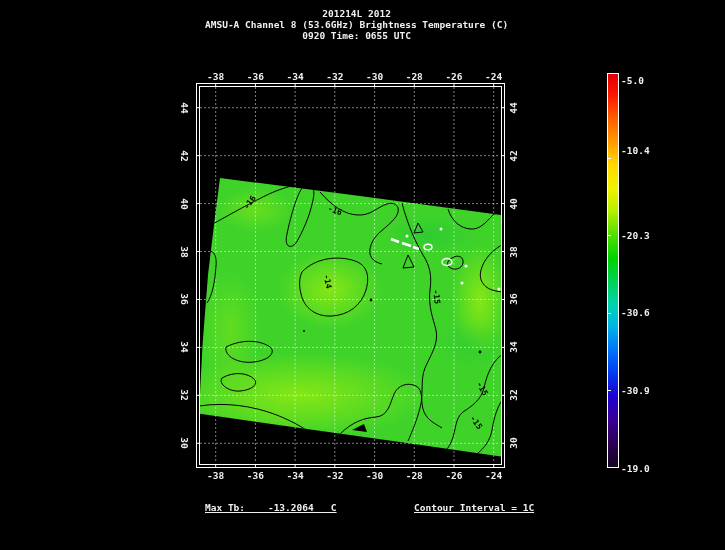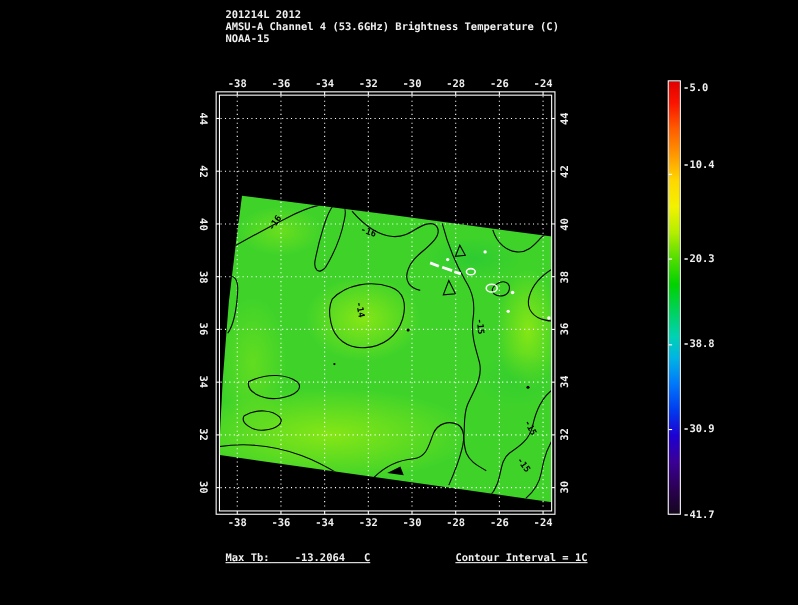--- a/index.html
+++ b/index.html
@@ -9,38 +9,38 @@
     font-family:"DejaVu Sans Mono","Liberation Mono",monospace;
     font-weight:bold;color:#f0f0f0;
   }
   .abs{position:absolute;}
   .txt{position:absolute;font-size:9.5px;line-height:11px;white-space:pre;letter-spacing:0;}
   .tick-label{
     position:absolute;font-size:9.5px;line-height:10px;white-space:pre;
     transform:translate(-50%,-50%);
   }
   #title-block{left:205px;top:8px;}
-  #title-block .txt{position:static;display:block;}
+  #title-block .txt{position:static;display:block;text-align:center;}
   #colorbar{
     left:607px;top:73px;width:12px;height:395px;
     border:1px solid #fff;box-sizing:border-box;
   }
   .cbar-label{position:absolute;left:621px;font-size:9.5px;line-height:11px;white-space:pre;}
   .cbar-tick{position:absolute;left:608px;width:3px;height:1px;background:#fff;}
   #footer-left{left:205px;top:502px;text-decoration:underline;}
   #footer-right{left:414px;top:502px;text-decoration:underline;}
   svg text{font-family:"DejaVu Sans Mono","Liberation Mono",monospace;}
 </style>
 </head>
 <body>
 
 <div id="title-block" class="abs">
   <span class="txt">201214L 2012</span>
-  <span class="txt">AMSU-A Channel 4 (53.6GHz) Brightness Temperature (C)</span>
-  <span class="txt">NOAA-15</span>
+  <span class="txt">AMSU-A Channel 8 (53.6GHz) Brightness Temperature (C)</span>
+  <span class="txt">0920 Time: 0655 UTC</span>
 </div>
 
 <svg id="map-svg" class="abs" style="left:0;top:0" width="725" height="550">
   <defs>
     <clipPath id="clipInner">
         <rect x="200" y="87" width="301" height="377"></rect>
       </clipPath>
     <clipPath id="swathClip">
       <path d="M220,178 L360,196 L505,215.5 L505,457 L400,442 L300,428 L199,413.5 L202.5,345 L208,275 L214,225 Z"></path>
     </clipPath>
@@ -210,19 +210,19 @@
 <div id="cbar-ticks">
     <div class="cbar-tick" style="top: 157.6px;"></div>
     <div class="cbar-tick" style="top: 235.2px;"></div>
     <div class="cbar-tick" style="top: 312.8px;"></div>
     <div class="cbar-tick" style="top: 390.4px;"></div>
   </div>
 <div>
   <span class="cbar-label" style="top:74.5px">-5.0</span>
   <span class="cbar-label" style="top:145px">-10.4</span>
   <span class="cbar-label" style="top:229.7px">-20.3</span>
-  <span class="cbar-label" style="top:307.3px">-38.8</span>
+  <span class="cbar-label" style="top:307.3px">-30.6</span>
   <span class="cbar-label" style="top:384.9px">-30.9</span>
-  <span class="cbar-label" style="top:462.5px">-41.7</span>
+  <span class="cbar-label" style="top:462.5px">-19.0</span>
 </div>
 
 <span id="footer-left" class="txt">Max Tb:    -13.2064   C</span>
 <span id="footer-right" class="txt">Contour Interval = 1C</span>
 
 </body></html>

